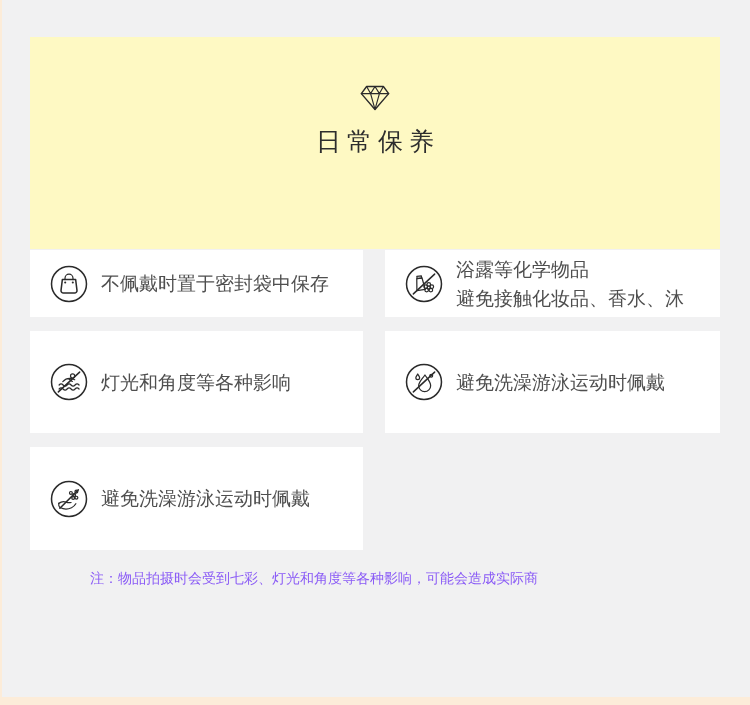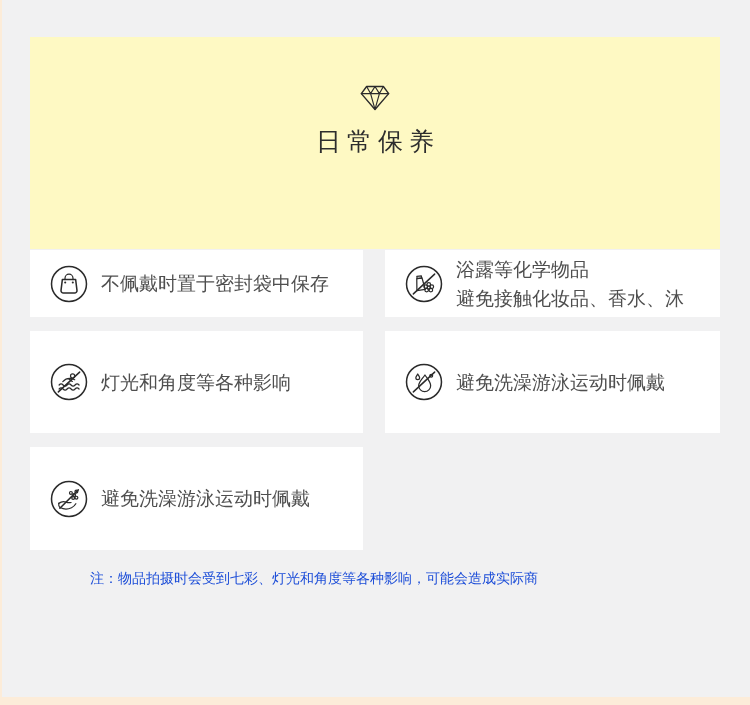--- a/index.html
+++ b/index.html
@@ -40,21 +40,21 @@
   .icon-wrap svg { display:block; }
   .card-text {
     margin-left:13px; margin-right:18px;
     font-size:19px; line-height:29px; color:#4f4f4f;
   }
   .card-text .line { display:block;font-family:Liberation Serif, serif; }
 
   .footer-note {
     position:absolute; left:0; top:567px; width:628px;
     text-align:center;
-    font-size:14px; line-height:23px; color:#1d4ed8;
+    font-size:14px; line-height:23px; color:#8b5cf6;
   }
 
   .stroke { fill:none; stroke:#2b2b2b; stroke-width:1.6; stroke-linecap:round; stroke-linejoin:round; }
   .thin   { fill:none; stroke:#2b2b2b; stroke-width:1.3; stroke-linecap:round; stroke-linejoin:round; }
   .dot    { fill:#2b2b2b; stroke:none; }
 </style>
 </head>
 <body>
 
 <div class="edge-left"></div>

